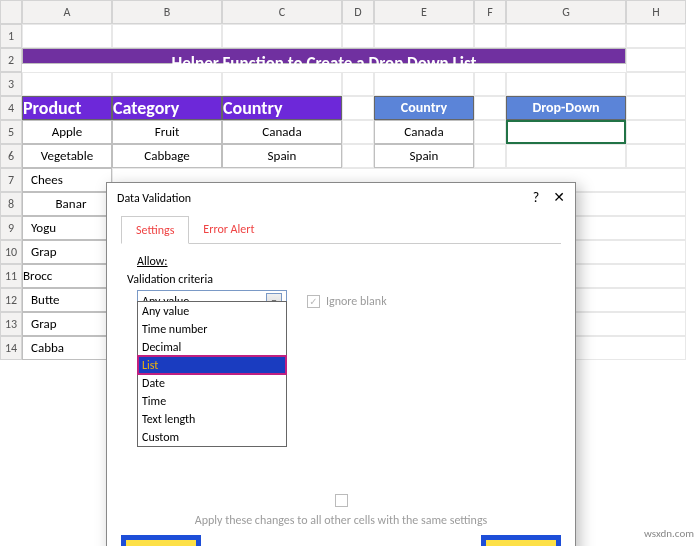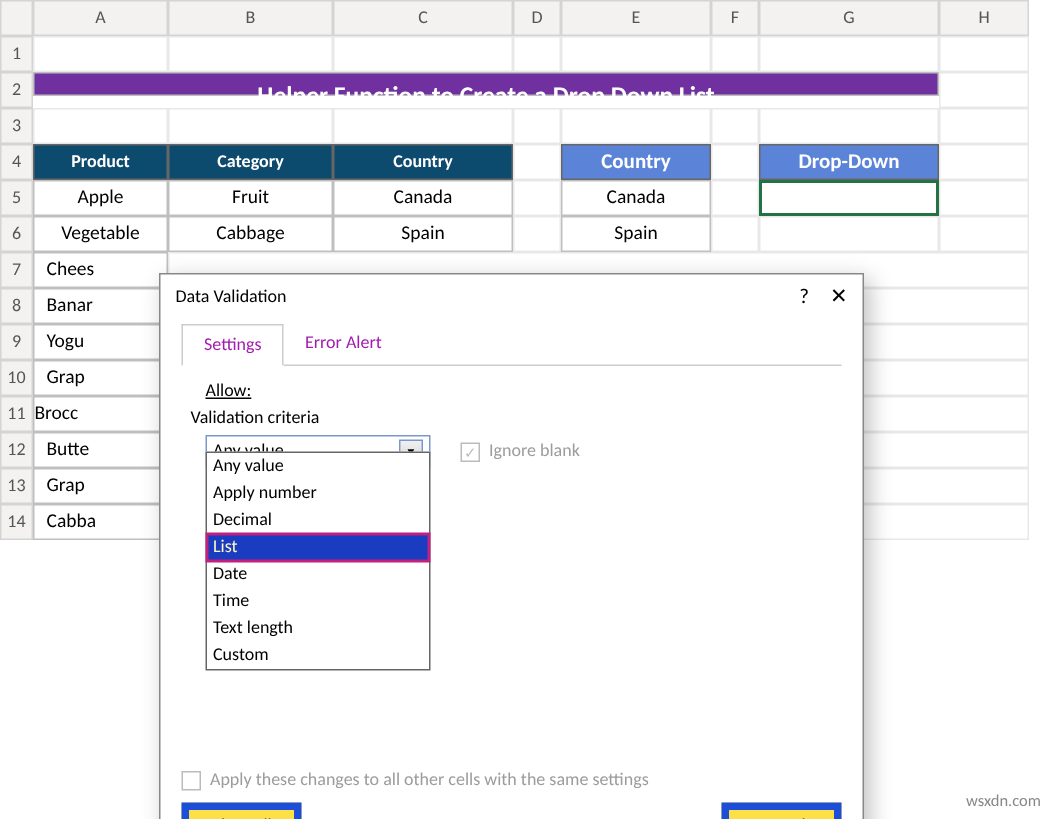--- a/index.html
+++ b/index.html
@@ -37,25 +37,24 @@
     .title-cell {
       background: #7030a0;
       color: #fff;
       font-weight: bold;
       font-size: 17px;
       text-align: center;
       line-height: 30px;
       border: 1px solid #bfbfbf;
     }
     .hdr-green {
-      background: #0c4a6e;
+      background: #6d28d9;
       color: #fff;
       font-weight: bold;
-      font-size: 12px;
-      text-align: center;
+      font-size: 18px;
       line-height: 22px;
       border: 1px solid #666;
     }
     .hdr-blue {
       background: #5b84d8;
       color: #fff;
       font-weight: bold;
       font-size: 14px;
       text-align: center;
       line-height: 22px;
@@ -86,21 +85,21 @@
     .dlg-title {
       display: flex;
       justify-content: space-between;
       align-items: center;
       padding: 6px 10px;
       font-size: 12px;
     }
     .dlg-title-btns { display: flex; gap: 14px; font-size: 14px; }
     .dlg-body { padding: 4px 14px 10px 14px; }
     .tabs { display: flex; border-bottom: 1px solid #ccc; font-size: 12px; }
-    .tab { padding: 6px 14px; color: #a21caf; }
+    .tab { padding: 6px 14px; color: #ef4444; }
     .tab.active { border: 1px solid #ccc; border-bottom: 1px solid #fff; margin-bottom: -1px; background: #fff; }
     .criteria { font-size: 12px; padding: 10px 6px; }
     .crit-label { margin-bottom: 4px; }
     .allow-row { display: flex; align-items: center; gap: 20px; margin: 4px 0 4px 10px; }
     .combo {
       width: 150px;
       border: 1px solid #7a99c6;
       display: flex;
       justify-content: space-between;
       align-items: center;
@@ -121,31 +120,32 @@
       left: 30px;
       top: 118px;
       width: 150px;
       border: 1px solid #666;
       background: #fff;
       font-size: 12px;
     }
     .dropdown-list .opt { padding: 2px 4px; }
     .dropdown-list .opt.hl {
       background: #1a3cc0;
-      color: #fef9c3;
+      color: #eab308;
       outline: 2px solid #c02080;
       outline-offset: -1px;
     }
     .chk { color: #9c9c9c; display: flex; align-items: center; gap: 6px; font-size: 12px; }
     .chk .box { width: 13px; height: 13px; border: 1px solid #bbb; display:inline-flex; align-items:center; justify-content:center; font-size:10px; color:#bbb;}
     .dlg-lower {
       position: absolute;
       left: 14px; right: 14px;
       bottom: 50px;
       font-size: 12px;
+      flex-direction: column;
     }
     .dlg-buttons {
       position: absolute;
       left: 14px; right: 14px; bottom: 10px;
       display: flex;
       justify-content: space-between;
       align-items: center;
     }
     .btn {
       min-width: 80px;
@@ -225,21 +225,21 @@
   <div class="cell">Spain</div>
   <div class="empty"></div>
   <div class="empty"></div>
   <div class="empty"></div>
 
   <div class="rowhdr">7</div>
   <div class="cell" style="text-align:left;padding-left:8px">Chees</div>
   <div class="empty" style="grid-column:span 7"></div>
 
   <div class="rowhdr">8</div>
-  <div class="cell" style="text-align:left;padding-left:8px">Banar</div>
+  <div class="cell" style="text-align:center;padding-left:8px">Banar</div>
   <div class="empty" style="grid-column:span 7"></div>
 
   <div class="rowhdr">9</div>
   <div class="cell" style="text-align:left;padding-left:8px">Yogu</div>
   <div class="empty" style="grid-column:span 7"></div>
 
   <div class="rowhdr">10</div>
   <div class="cell" style="text-align:left;padding-left:8px">Grap</div>
   <div class="empty" style="grid-column:span 7"></div>
 
@@ -282,21 +282,21 @@
           <span class="combo-btn">▾</span>
         </div>
         <div class="chk">
           <span class="box">✓</span>
           <span>Ignore blank</span>
         </div>
       </div>
 
       <div class="dropdown-list">
         <div class="opt">Any value</div>
-        <div class="opt">Apply number</div>
+        <div class="opt">Time number</div>
         <div class="opt">Decimal</div>
         <div class="opt hl">List</div>
         <div class="opt">Date</div>
         <div class="opt">Time</div>
         <div class="opt">Text length</div>
         <div class="opt">Custom</div>
       </div>
     </div>
   </div>
 

